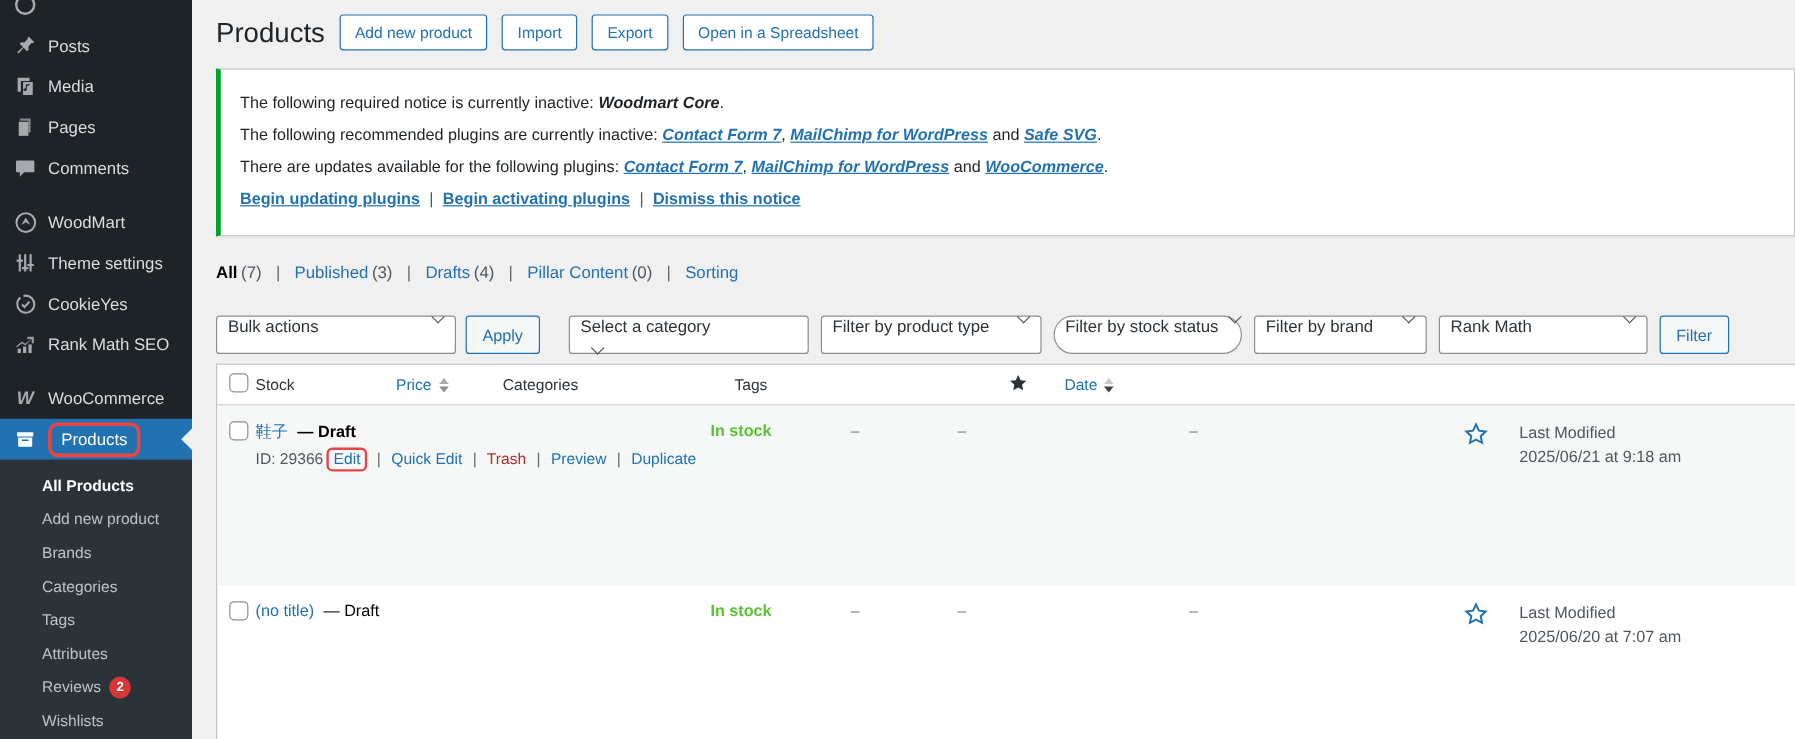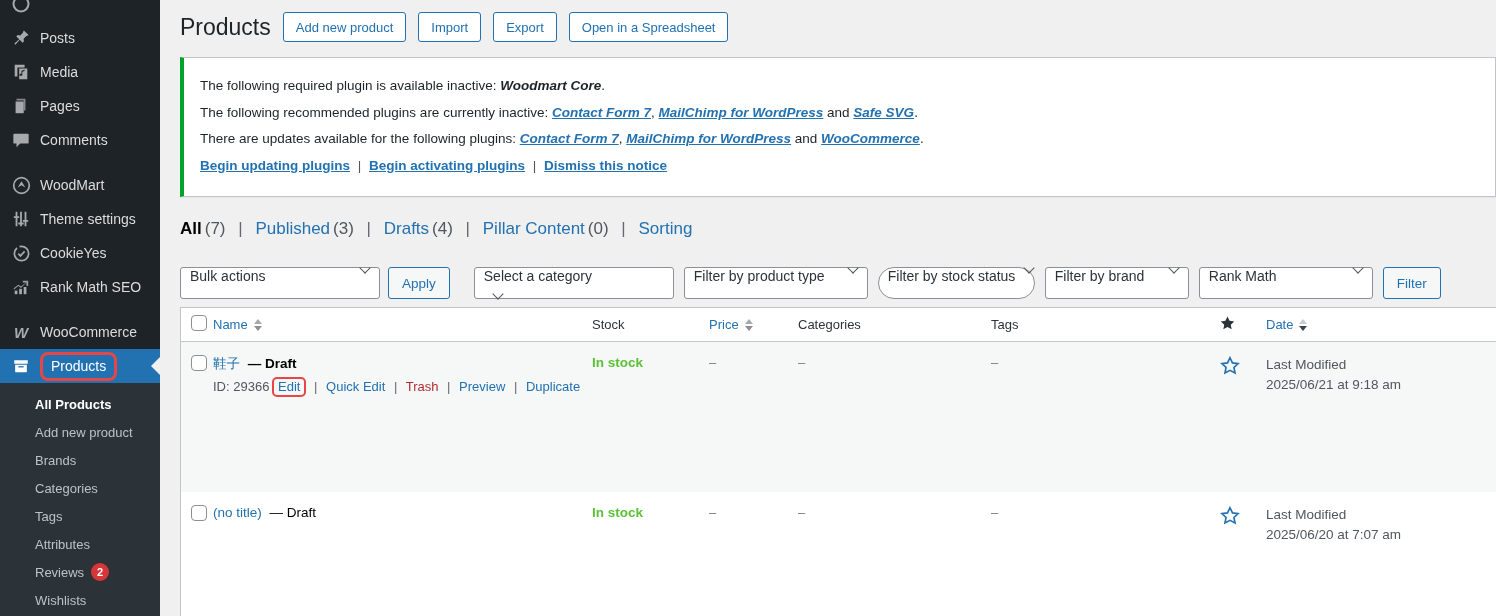--- a/index.html
+++ b/index.html
@@ -65,21 +65,21 @@
     box-shadow:0 1px 1px rgba(0,0,0,.04);
     padding:11px 20px 14px 16px; font-size:13.5px; color:#1d2327;
   }
   .notice p { margin:7px 0; line-height:1.45; }
   .notice .plugin-name { font-style:italic; font-weight:bold; }
   .notice a { color:#2271b1; text-decoration:underline; cursor:pointer; }
   .notice a.plg { font-style:italic; font-weight:bold; }
   .notice .nsep { color:#50575e; margin:0 4px; }
   .notice .actions a { font-weight:bold; }
 
-  .views { margin-top:22px; font-size:17px; color:#646970; }
+  .views { margin-top:22px; font-size:14px; color:#646970; }
   .views .view { cursor:pointer; }
   .views .view .vlabel { color:#2271b1; }
   .views .view.current .vlabel { color:#000; font-weight:bold; }
   .views .count { color:#50575e; margin-left:3px; }
   .views .vsep { margin:0 8px; color:#646970; }
 
   .toolbar { margin-top:28px; display:flex; align-items:center; }
   .select {
     height:32px; background:#fff; border:1px solid #8c8f94; border-radius:3px;
     display:flex; justify-content:space-between;
@@ -277,21 +277,21 @@
     <div class="page-header">
       <h1 class="page-title">Products</h1>
       <button class="hbtn">Add new product</button>
       <button class="hbtn">Import</button>
       <button class="hbtn">Export</button>
       <button class="hbtn">Open in a Spreadsheet</button>
     </div>
 
     <div class="notice">
       <p>
-        <span>The following required plugin is available inactive:</span>
+        <span>The following required notice is currently inactive:</span>
         <span class="plugin-name">Woodmart Core</span><span>.</span>
       </p>
       <p>
         <span>The following recommended plugins are currently inactive:</span>
         <a class="plg">Contact Form 7</a><span>,</span>
         <a class="plg">MailChimp for WordPress</a>
         <span>and</span>
         <a class="plg">Safe SVG</a><span>.</span>
       </p>
       <p>
@@ -348,27 +348,20 @@
           <span>Rank Math</span>
           <span class="chev"></span>
         </div>
       <button class="tbtn ml10">Filter</button>
     </div>
 
     <div class="ptable">
 
       <div class="trow thead">
         <div class="col-cb"><input type="checkbox" style=""></div>
-        <div class="col-name"><span class="hlink">
-              <span>Name</span>
-              <span class="sorters">
-                <span class="s-up"></span>
-                <span class="s-dn"></span>
-              </span>
-            </span></div>
         <div class="col-stock"><span class="hplain">Stock</span></div>
         <div class="col-price"><span class="hlink">
               <span>Price</span>
               <span class="sorters">
                 <span class="s-up"></span>
                 <span class="s-dn"></span>
               </span>
             </span></div>
         <div class="col-cats"><span class="hplain">Categories</span></div>
         <div class="col-tags"><span class="hplain">Tags</span></div>

